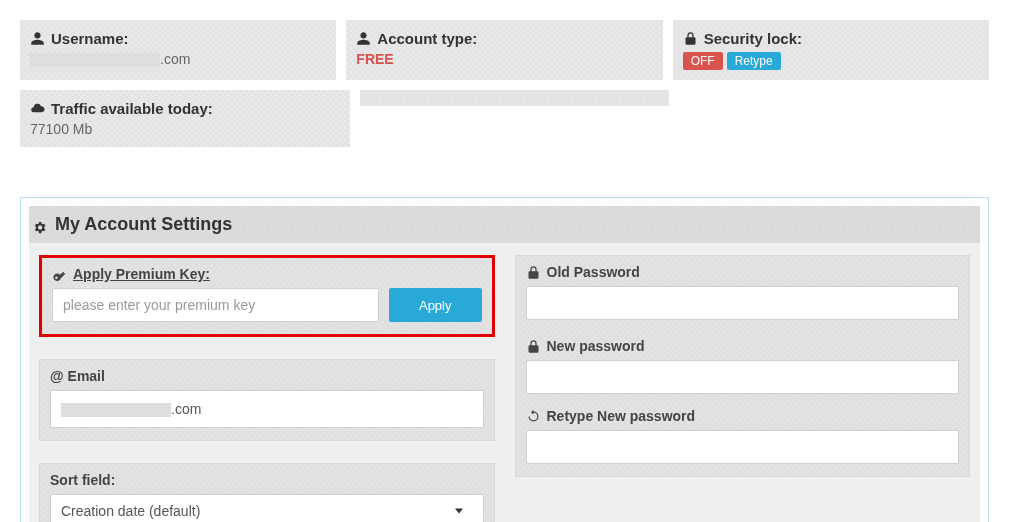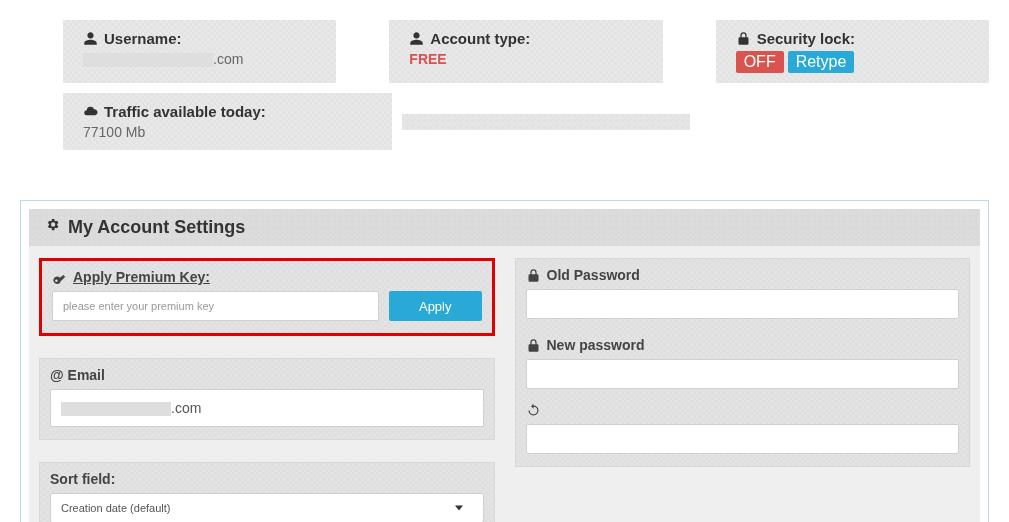--- a/index.html
+++ b/index.html
@@ -14,23 +14,22 @@
   }
 
   .row-blocks { display: flex; gap: 10px; margin-bottom: 10px; }
   .block {
     background-color: #e8e8e8;
     background-image:
       linear-gradient(45deg, rgba(0,0,0,.02) 25%, transparent 25%, transparent 75%, rgba(0,0,0,.02) 75%),
       linear-gradient(45deg, rgba(0,0,0,.02) 25%, transparent 25%, transparent 75%, rgba(0,0,0,.02) 75%);
     background-size: 6px 6px;
     background-position: 0 0, 3px 3px;
-    padding: 10px 20px;
+    padding: 10px 10px;
     flex: 1;
-    margin-left: 43px;
   }
   .block-h {
     font-weight: 600;
     color: #333;
     margin-bottom: 4px;
     display: flex;
     align-items: center;
     gap: 6px;
   }
   .block-val { color: #666; font-size: 14px; }
@@ -39,21 +38,21 @@
     width: 130px;
     height: 14px;
     background: #dedede;
     vertical-align: middle;
   }
   .val-free { color: #d9534f; font-weight: 700; }
 
   .badge {
     display: inline-block;
     padding: 2px 8px;
-    font-size: 16px;
+    font-size: 12px;
     color: #fff;
     border-radius: 2px;
     margin-right: 4px;
   }
   .badge.off { background: #d9534f; }
   .badge.enable { background: #29a9d8; }
 
   .thin-bar {
     height: 16px;
     flex: 1;
@@ -68,25 +67,25 @@
     padding: 8px;
     background: #fff;
     margin-top: 50px;
   }
   .main-inner { background: #efefef; }
   .main-inner .section-head {
     background-color: #dcdcdc;
     background-image:
       linear-gradient(45deg, rgba(0,0,0,.02) 25%, transparent 25%, transparent 75%, rgba(0,0,0,.02) 75%);
     background-size: 6px 6px;
-    padding: 8px 16px;
+    padding: 8px 3px;
     font-weight: 600;
     color: #333;
     display: flex;
-    align-items: flex-start;
+    align-items: flex-end;
     gap: 8px;
     font-size: 18px;
   }
 
   .two-col { display: flex; gap: 20px; padding: 12px 10px; }
   .col { flex: 1; }
 
   .panel {
     background-color: #e3e3e3;
     background-image:
@@ -108,21 +107,21 @@
     margin-bottom: 6px;
     font-size: 14px;
   }
   .panel.highlight .pl-label { text-decoration: underline; }
 
   input[type="text"], input[type="password"], .sel {
     width: 100%;
     background: #fff;
     border: 1px solid #d0d0d0;
     padding: 8px 10px;
-    font-size: 11px;
+    font-size: 14px;
     color: #555;
     border-radius: 2px;
     font-family: inherit;
   }
   input::placeholder { color: #999; }
 
   .hz { display: flex; gap: 10px; align-items: stretch; }
   .hz input { flex: 1; }
 
   .btn {
@@ -200,21 +199,21 @@
         </svg>
       <span>Security lock:</span>
     </div>
     <div>
       <span class="badge off">OFF</span><span class="badge enable">Retype</span>
     </div>
   </div>
 
 </div>
 
-<div class="row-blocks" style="align-items:center">
+<div class="row-blocks" style="align-items:flex-start">
 
   <div class="block" style="flex:1">
     <div class="block-h">
       <svg class="ic" viewBox="0 0 24 24" fill="#333">
           <path d="M19 18H6a4 4 0 0 1 0-8 6 6 0 0 1 11.6-1.6A4.5 4.5 0 0 1 19 18z"></path>
         </svg>
       <span>Traffic available today:</span>
     </div>
     <div class="block-val">77100 Mb</div>
   </div>
@@ -285,20 +284,21 @@
                 <path d="M18 10h-1V7a5 5 0 0 0-10 0v3H6a2 2 0 0 0-2 2v8a2 2 0 0 0 2 2h12a2 2 0 0 0 2-2v-8a2 2 0 0 0-2-2zM9 7a3 3 0 0 1 6 0v3H9V7z"></path>
               </svg>
           <span>New password</span>
         </label>
         <input type="password" class="mb6" style="">
 
         <label class="mb6" style="margin-top:8px">
           <svg class="ic" viewBox="0 0 24 24" fill="#444">
                 <path d="M12 4V1L8 5l4 4V6a6 6 0 1 1-6 6H4a8 8 0 1 0 8-8z"></path>
               </svg>
+          <span>Retype New password</span>
         </label>
         <input type="password" style="">
 
       </div>
     </div>
 
   </div>
 
  </div>
 

